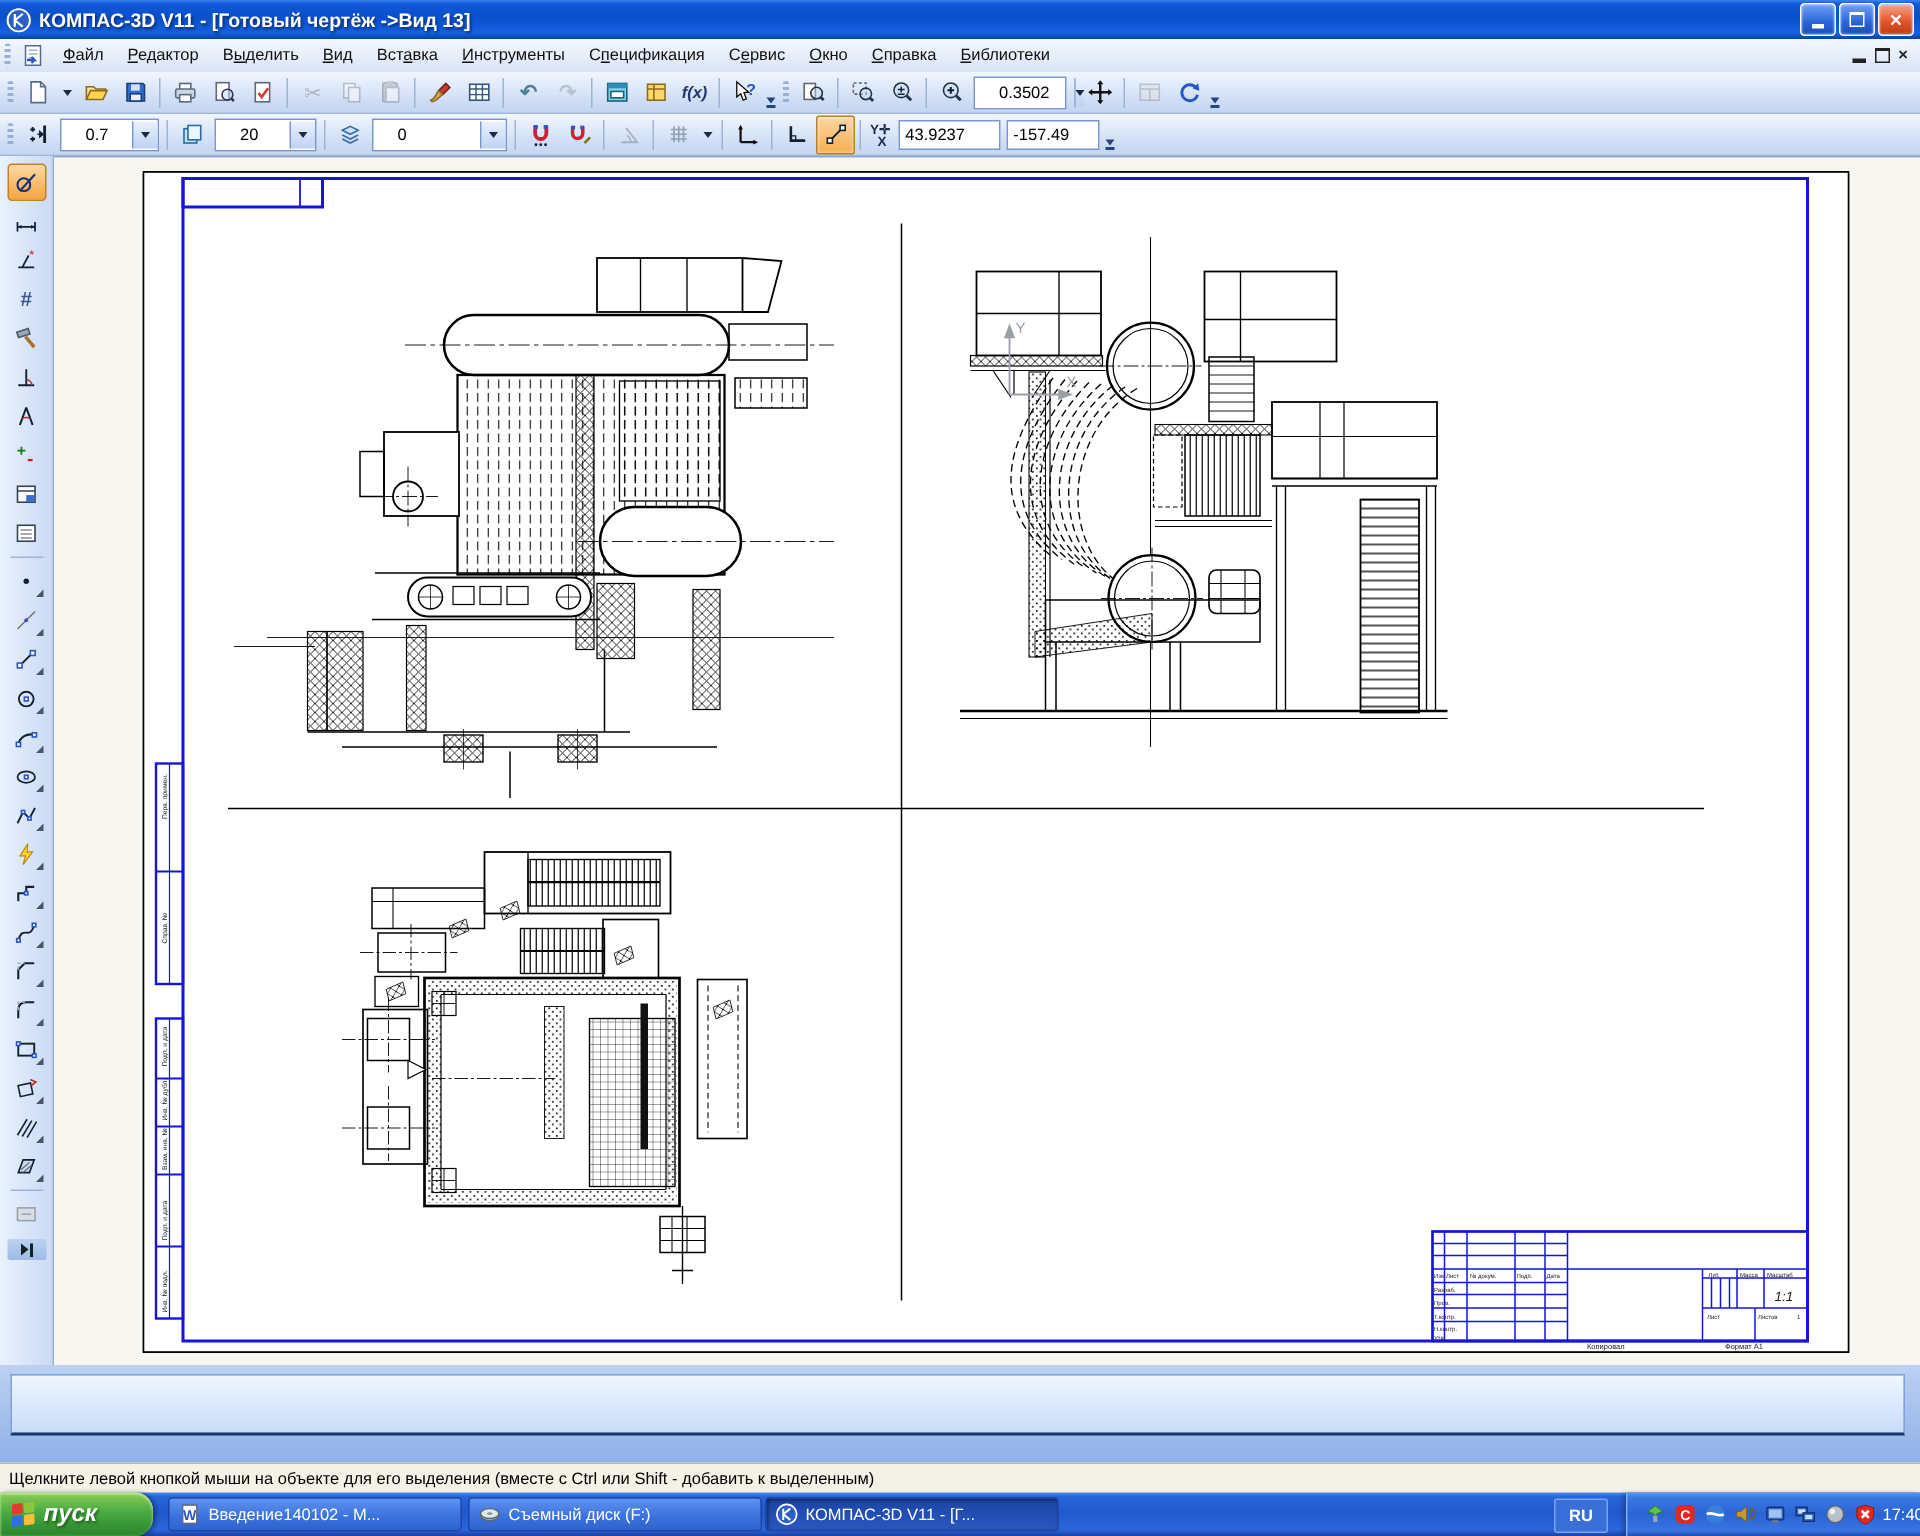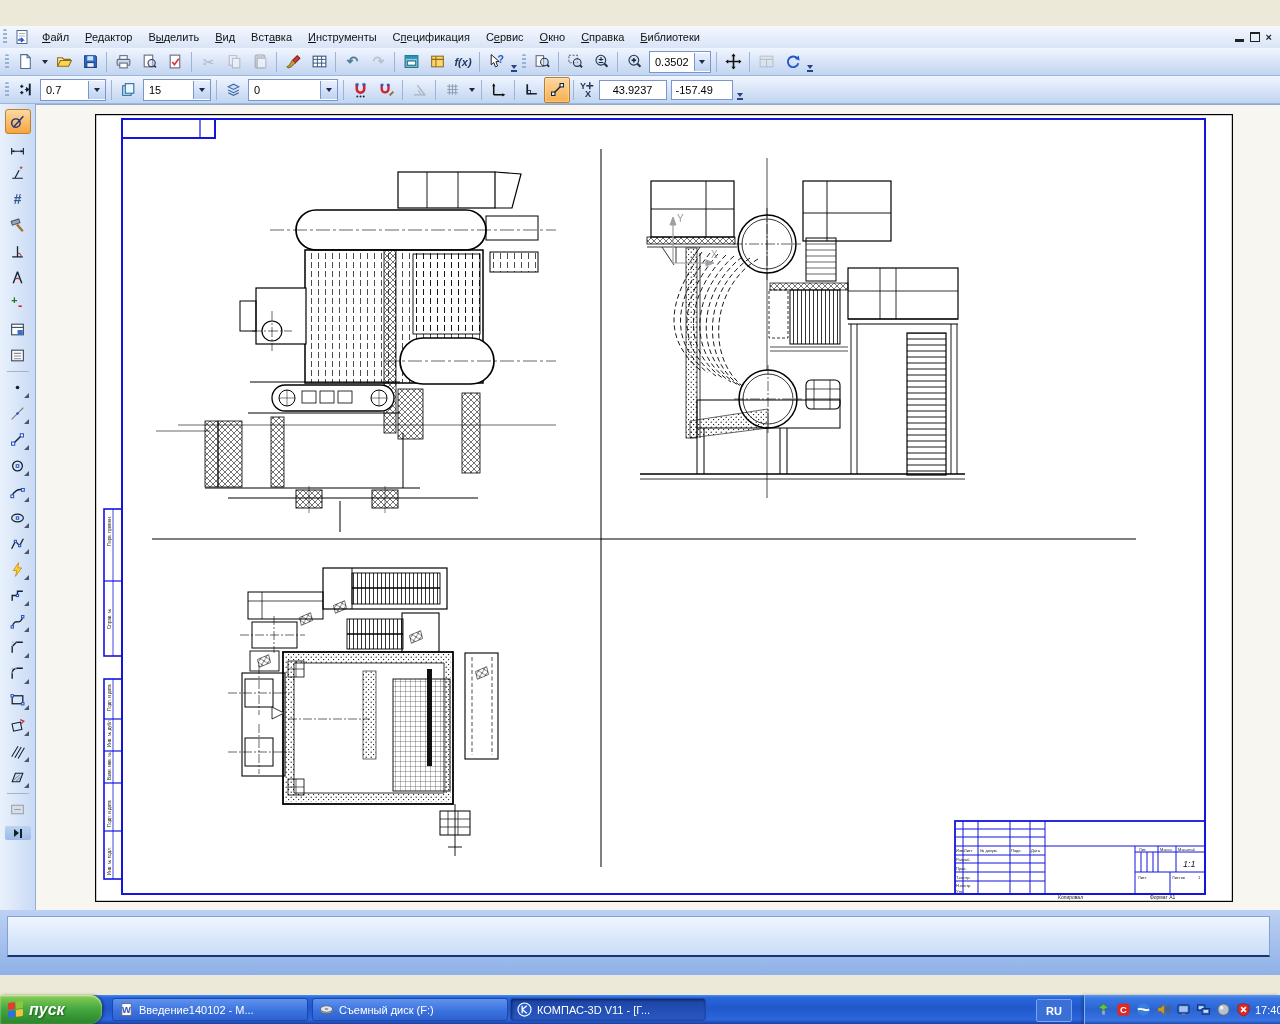--- a/index.html
+++ b/index.html
@@ -23,21 +23,21 @@
   
   .tbrow{position:absolute;left:0;width:1280px;height:28px;background:linear-gradient(180deg,#f0f6ff,#d4e1f6 60%,#c2d5f1);border-bottom:1px solid #9db6dd;display:flex;align-items:center;padding:0 2px;box-sizing:border-box}
   #tb1{top:48px}#tb2{top:76px}
   .tbtn{width:24px;height:24px;display:flex;align-items:center;justify-content:center;border:1px solid transparent;border-radius:2px;flex:none}
   .tbtn.orange{background:linear-gradient(180deg,#fcd7a0,#f7ae4e);border:1px solid #b87f24;box-shadow:inset 0 0 2px #fff}
   .tbtn.dis{opacity:.45;filter:grayscale(.8)}
   .sep{width:1px;height:20px;background:#9fb4d4;margin:0 3px;flex:none}
   .caret{width:0;height:0;border-left:3.5px solid transparent;border-right:3.5px solid transparent;border-top:4px solid #1b2a45;flex:none}
   .ddbtn{width:13px;height:22px;display:flex;align-items:center;justify-content:center;flex:none}
   .combo{display:flex;align-items:center;height:20px;background:#fff;border:1px solid #7a96cf;margin:0 2px;flex:none}
-  .combo .val{font-size:11px;padding:0 5px;color:#000;flex:1;text-align:left}
+  .combo .val{font-size:11px;padding:0 16px;color:#000;flex:1;text-align:left}
   .combo .dd{width:16px;height:18px;border-left:1px solid #7a96cf;background:linear-gradient(180deg,#eaf1fd,#bdd2f2);display:flex;align-items:center;justify-content:center}
   .field{background:#fff;border:1px solid #7a96cf;height:18px;display:flex;align-items:center;font-size:11px;padding:0 4px;margin:0 2px;flex:none}
   .ovf{width:10px;height:24px;display:flex;flex-direction:column;align-items:center;justify-content:flex-end;gap:1px;padding-bottom:3px;flex:none}
   .ovf i{width:0;height:0;border-left:3px solid transparent;border-right:3px solid transparent;border-top:4px solid #27447e}
   .ovf b{width:6px;height:2px;background:#27447e}
   .yxlbl{font-size:9px;color:#1c2c4c;line-height:8px;margin:0 3px;flex:none;font-weight:bold}
   
   #work{position:absolute;left:0;top:104px;width:1280px;height:806px}
   #leftbar{position:absolute;left:0;top:0;width:36px;height:100%;background:linear-gradient(90deg,#e9f1fd,#c9daf4);border-right:1px solid #93aed2;box-sizing:border-box;padding-top:4px}
   .lbtn{width:26px;height:25px;margin:1px auto;display:flex;align-items:center;justify-content:center;position:relative;border-radius:3px}
@@ -67,20 +67,40 @@
   #tray .clock{color:#fff;font-size:11px;margin-left:auto;padding-right:10px}
   #langind{position:absolute;right:208px;top:4px;width:34px;height:21px;background:#3b6fd8;border:1px solid #7aa2ee;border-radius:2px;color:#fff;font-size:11px;font-weight:bold;display:flex;align-items:center;justify-content:center}
   .tico{width:17px;height:17px;display:flex;align-items:center;justify-content:center;flex:none}
   svg{display:block}
 </style>
 </head>
 <body>
 
 <div id="root">
 
+  <div id="titlebar">
+    <span>
+      <svg width="17" height="17" viewBox="0 0 16 16">
+          <circle cx="8" cy="8" r="7" fill="#2b5fc7" stroke="#fff" stroke-width="1.2"></circle>
+          <path d="M5.5,4 v8 M5.5,8 L10.5,4 M5.5,8 L10.5,12" stroke="#fff" stroke-width="1.4" fill="none"></path>
+        </svg>
+    </span>
+    <span class="t">КОМПАС-3D V11 - [Готовый чертёж -&gt;Вид 13]</span>
+    <span class="winbtns">
+      <span class="wbtn">
+          <span class="mini"></span>
+        </span>
+      <span class="wbtn">
+          <span class="rest"></span>
+        </span>
+      <span class="wbtn close">
+          <span>✕</span>
+        </span>
+    </span>
+  </div>
 
   <div id="menubar">
     <span class="grip"></span>
     <span style="margin:0 4px">
       <svg width="16" height="16" viewBox="0 0 16 16">
           <rect x="3" y="1.5" width="10" height="13" fill="#fff" stroke="#556b8d"></rect>
           <path d="M5,4.5 h6 M5,7 h6 M5,9.5 h4" stroke="#9bb" stroke-width="1"></path>
           <path d="M4,11 h5 l-2,-2 M9,11 l-2,2" stroke="#2b56c0" stroke-width="1.6" fill="none"></path>
         </svg>
     </span>
@@ -299,21 +319,21 @@
         </span>
     </span>
     <span class="sep"></span>
     <span class="tbtn">
         <svg width="17" height="17" viewBox="0 0 16 16">
           <rect x="2.5" y="4.5" width="8" height="9" fill="#bfe6f5" stroke="#2b6b9e"></rect>
           <rect x="5" y="2.5" width="8" height="9" fill="#e8f6fd" stroke="#2b6b9e"></rect>
         </svg>
       </span>
     <span class="combo" style="width:66px">
-      <span class="val">15</span>
+      <span class="val">20</span>
       <span class="dd">
           <span class="caret"></span>
         </span>
     </span>
     <span class="sep"></span>
     <span class="tbtn">
         <svg width="17" height="17" viewBox="0 0 16 16">
           <path d="M3,5.5 l5,-2.5 5,2.5 -5,2.5 z" fill="#cfe0f8" stroke="#3a6aa8"></path>
           <path d="M3,8.5 l5,2.5 5,-2.5 M3,11 l5,2.5 5,-2.5" fill="none" stroke="#3a6aa8"></path>
         </svg>
@@ -375,21 +395,21 @@
       </span>
     <span class="tbtn orange">
         <svg width="17" height="17" viewBox="0 0 16 16">
           <line x1="4" y1="12" x2="12" y2="4" stroke="#123" stroke-width="1.3"></line>
           <rect x="2.4" y="10.4" width="3.2" height="3.2" fill="#fff" stroke="#123"></rect>
           <rect x="10.4" y="2.4" width="3.2" height="3.2" fill="#fff" stroke="#123"></rect>
         </svg>
       </span>
     <span class="sep"></span>
     <span class="yxlbl">Y✛<br>&nbsp;&nbsp;X</span>
-    <span class="field" style="width:58px;justify-content:center">
+    <span class="field" style="width:58px;justify-content:flex-start">
         <span>43.9237</span>
       </span>
     <span class="field" style="width:52px;">
         <span>-157.49</span>
       </span>
     <span class="ovf">
         <i></i>
         <b></b>
       </span>
   </div>
@@ -791,20 +811,23 @@
           <use href="#xmark" transform="translate(482,672) rotate(-14)"></use>
         </g>
       </svg>
     </div>
   </div>
 
   <div id="proppanel">
     <div id="propinner"></div>
   </div>
 
+  <div id="statusbar">
+    <span>Щелкните левой кнопкой мыши на объекте для его выделения (вместе с Ctrl или Shift - добавить к выделенным)</span>
+  </div>
 
   <div id="taskbar">
     <div id="startbtn">
       <span class="flag">
         <i style="background:#e33b2e"></i>
           <i style="background:#8cc43c"></i>
           <i style="background:#2e6fe3"></i>
           <i style="background:#f6c13a"></i>
       </span>
       <span class="lbl">пуск</span>

